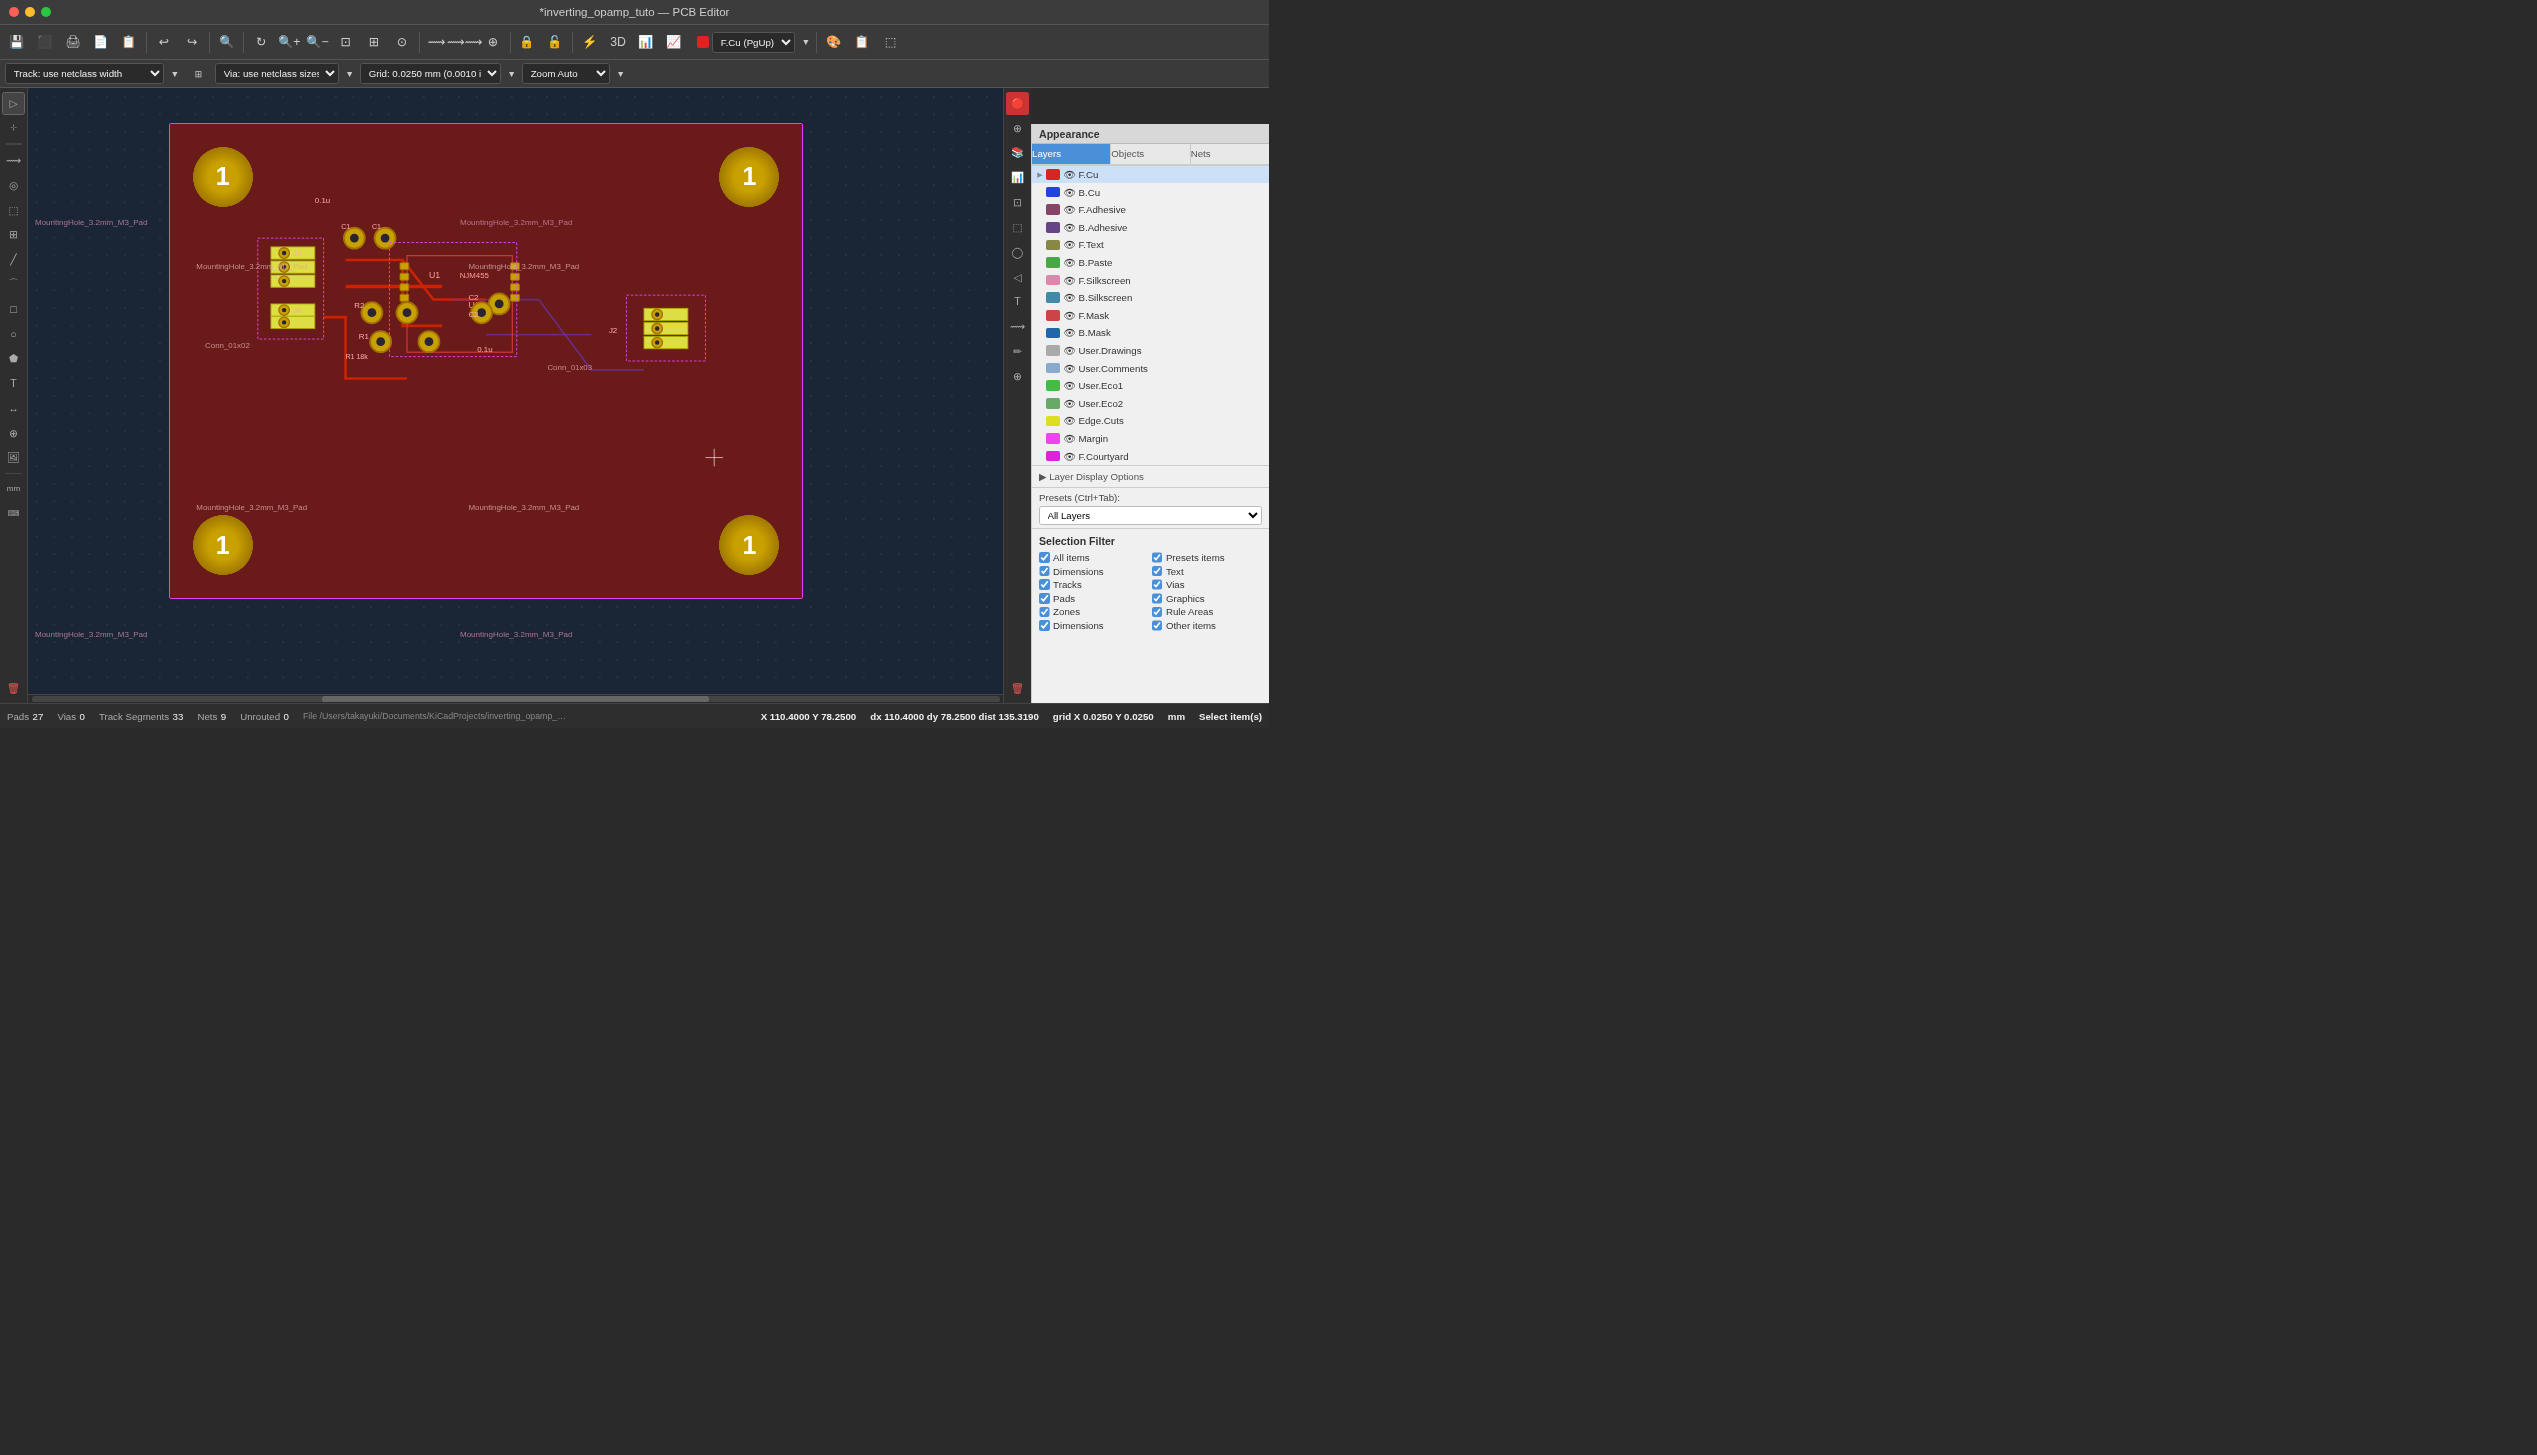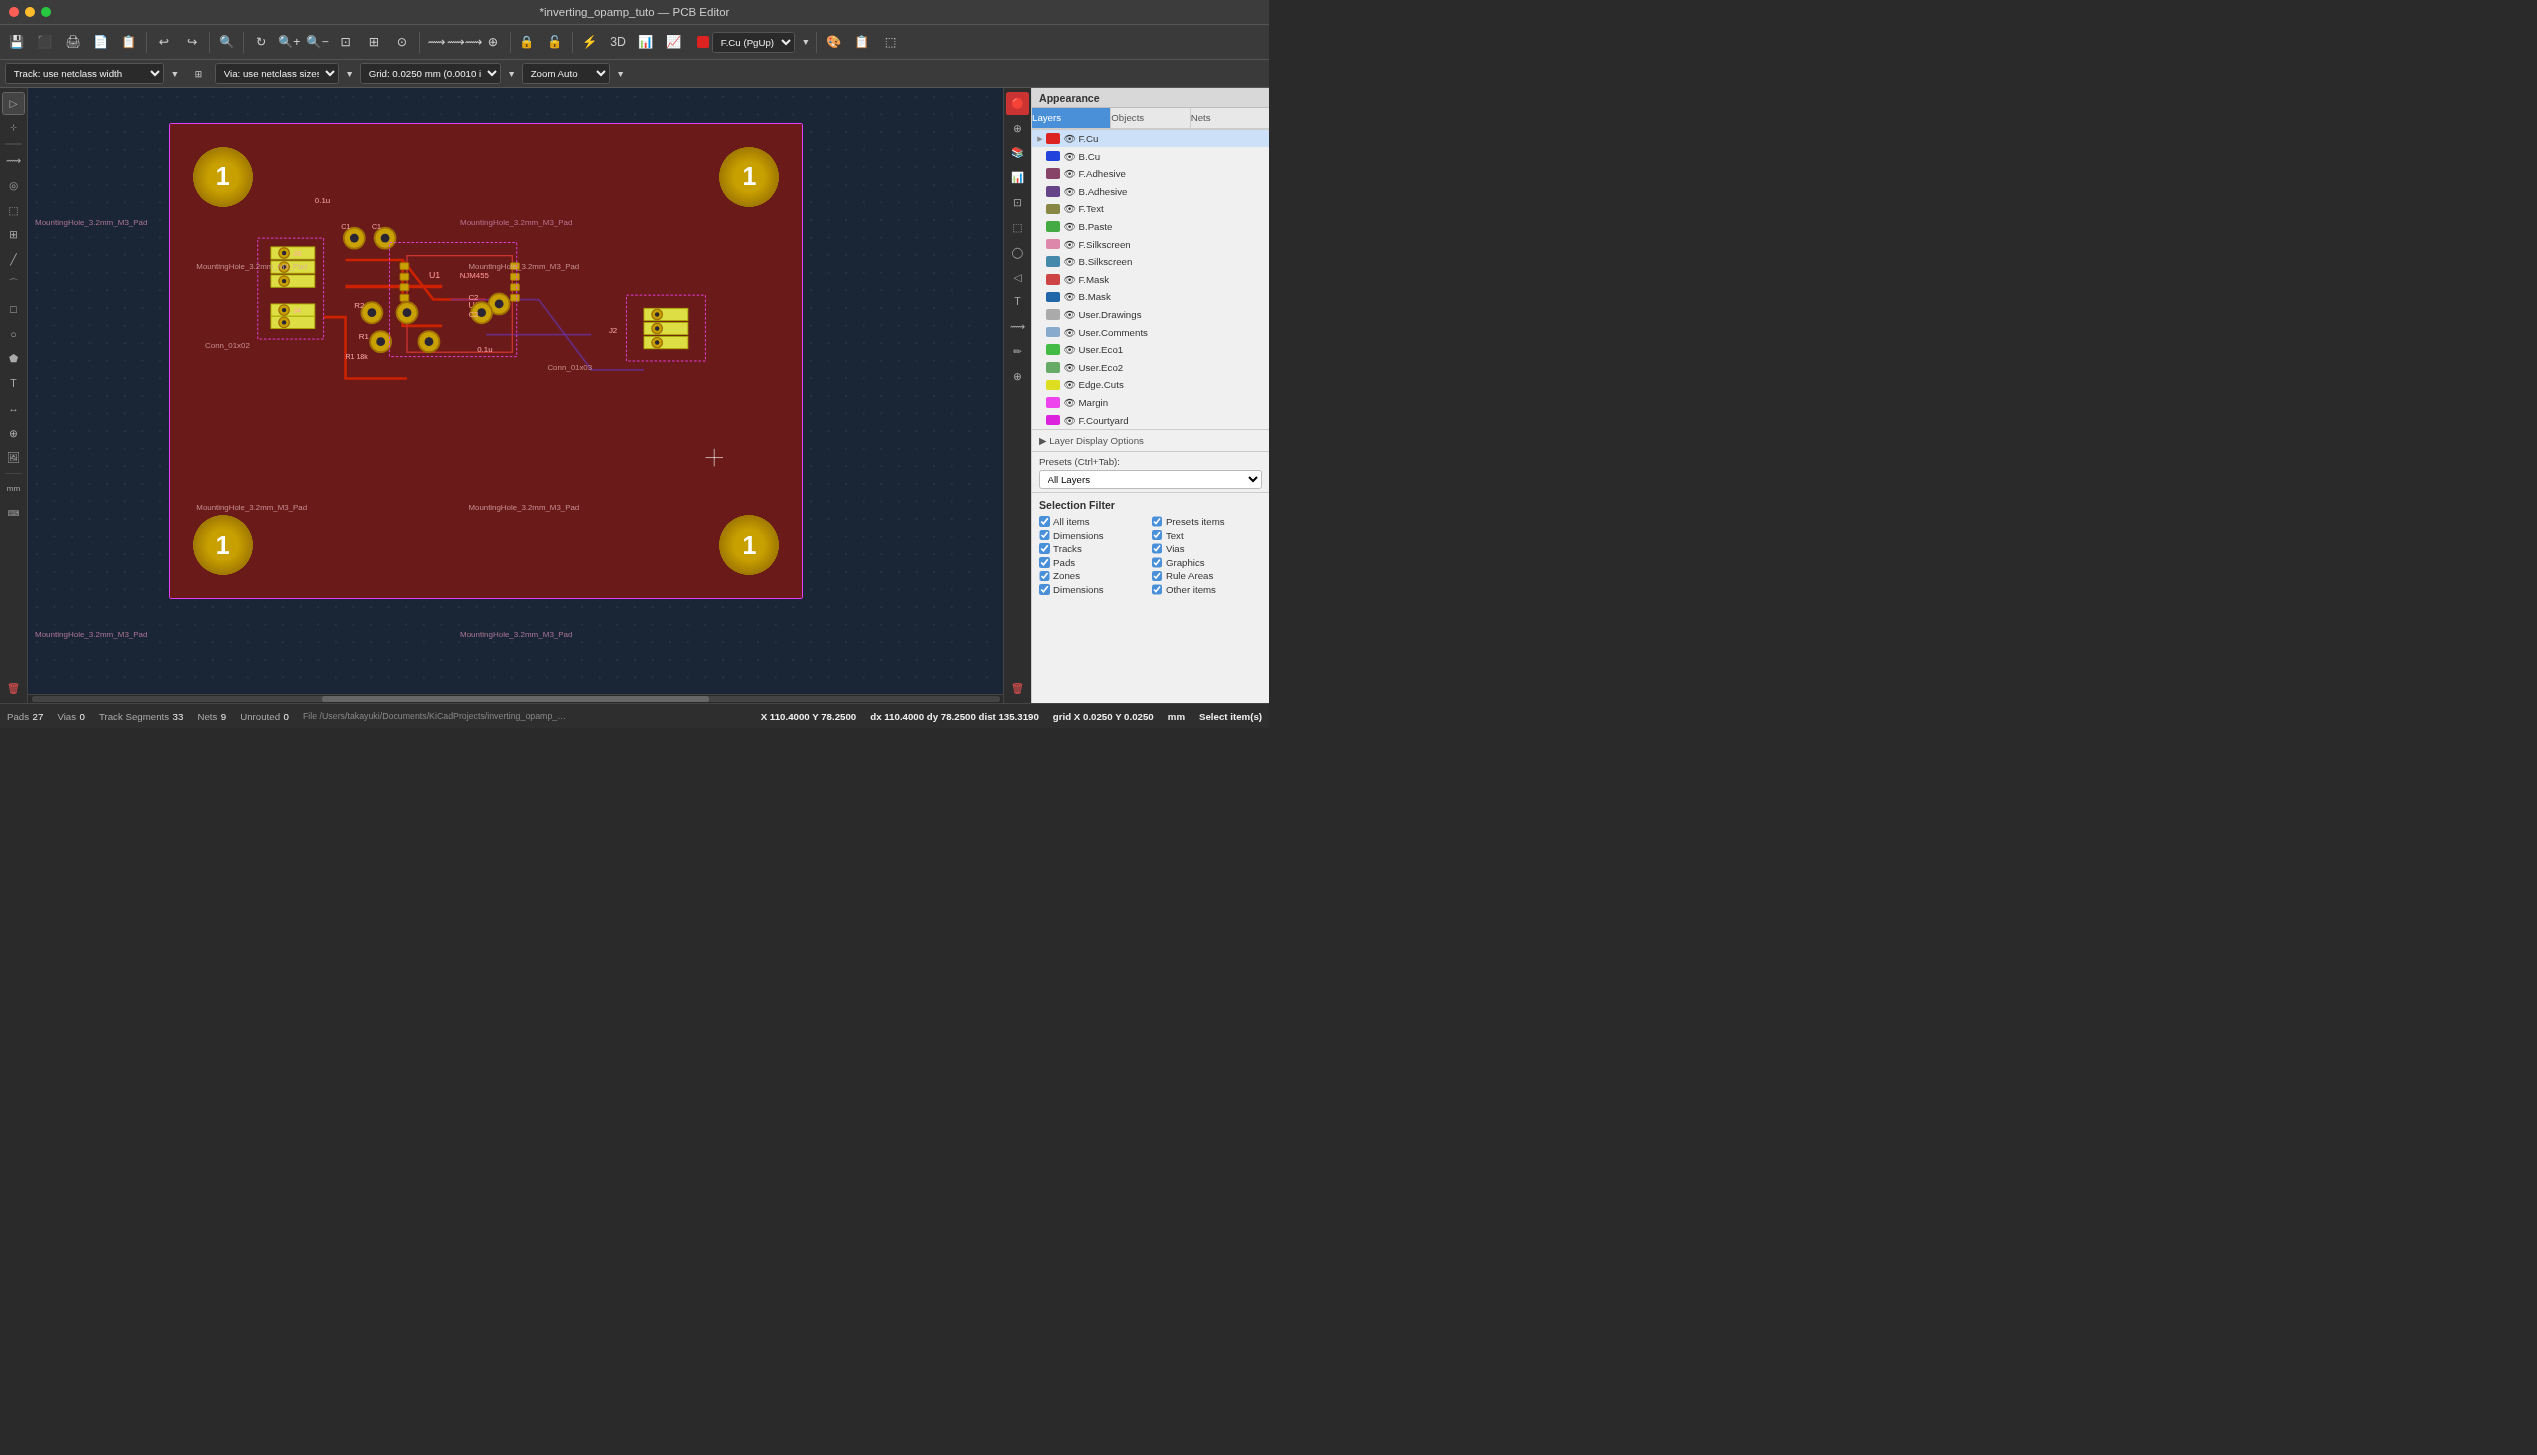--- a/index.html
+++ b/index.html
@@ -43,21 +43,21 @@
 
     
     .mount-hole { position: absolute; width: 70px; height: 70px; border-radius: 50%; background: radial-gradient(circle, #c8a000 30%, #a07800 60%, #6b1a1a 61%); display: flex; align-items: center; justify-content: center; }
     .mount-hole .num { font-size: 25px; font-weight: bold; color: white; }
     #mh1 { top: 17.6px; left: 17.6px; }
     #mh2 { top: 17.6px; right: 17.6px; }
     #mh3 { bottom: 17.6px; left: 17.6px; }
     #mh4 { bottom: 17.6px; right: 17.6px; }
 
     
-    #right-sidebar { width: 238px; background: #f0f0f0; color: #222; display: flex; flex-direction: column; border-left: 0.9px solid #ccc; }
+    #right-sidebar { width: 238px; background: #f0f0f0; color: #222; display: flex; flex-direction: column; border-left: 0.9px solid #ccc; margin-top: 36px; }
 
     
     #appearance-panel { background: #f0f0f0; border-bottom: 0.9px solid #ccc; }
     #appearance-title { background: #d8d8d8; padding: 3.5px 7px; font-size: 10.6px; font-weight: 600; color: #333; border-bottom: 0.9px solid #bbb; }
     #appearance-tabs { display: flex; border-bottom: 0.9px solid #ccc; background: #e8e8e8; }
     .ap-tab { flex: 1; padding: 4.4px 0; font-size: 9.7px; cursor: pointer; border-right: 0.9px solid #ccc; color: #555; }
     .ap-tab.active { background: #4a90d9; color: white; }
     .ap-tab:last-child { border-right: none; }
 
     

